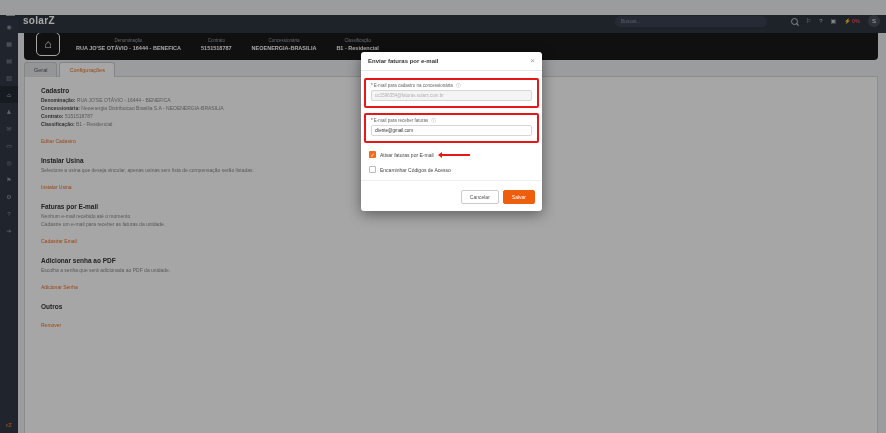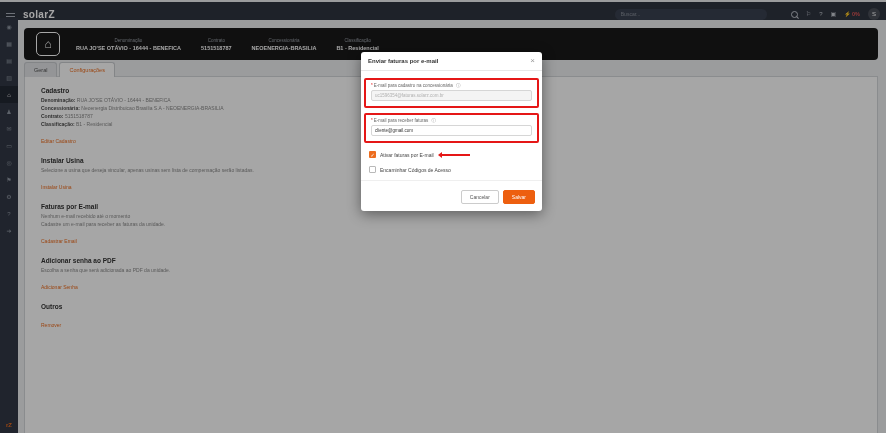--- a/index.html
+++ b/index.html
@@ -1,21 +1,21 @@
 <!DOCTYPE html>
 <html><head>
 <meta charset="utf-8">
 <style>
   html,body{margin:0;padding:0;background:#555;}
   .screen{position:relative;width:886px;height:433px;background:#eef0f2;
     font-family:"Liberation Sans",sans-serif;overflow:hidden;}
 
   
-  .topbar{position:absolute;left:0;top:2px;width:100%;height:18px;background:#2f3540;
-    display:flex;align-items:flex-end;z-index:1;box-sizing:border-box;}
+  .topbar{position:absolute;left:0;top:15px;width:100%;height:18px;background:#2f3540;
+    display:flex;align-items:flex-start;z-index:1;box-sizing:border-box;}
   .burger{width:9px;height:7px;margin:0 8px 0 6px;display:flex;flex-direction:column;
     justify-content:space-between;cursor:pointer;}
   .burger i{display:block;height:1px;background:#aab0ba;}
   .brand{color:#fff;font-size:10px;font-weight:bold;letter-spacing:.3px;}
   .tb-right{margin-left:auto;display:flex;align-items:center;gap:8px;padding-right:6px;}
   .search{width:140px;height:11px;background:#3a4150;border:none;border-radius:6px;
     color:#cfd3da;font-size:5px;padding:0 6px;outline:none;margin-right:16px;font-family:inherit;}
   .search::placeholder{color:#8d939e;}
   .tb-icon{color:#c6cbd3;font-size:6px;line-height:1;cursor:pointer;}
   .mag{width:5px;height:5px;border:1px solid #c6cbd3;border-radius:50%;position:relative;cursor:pointer;}

